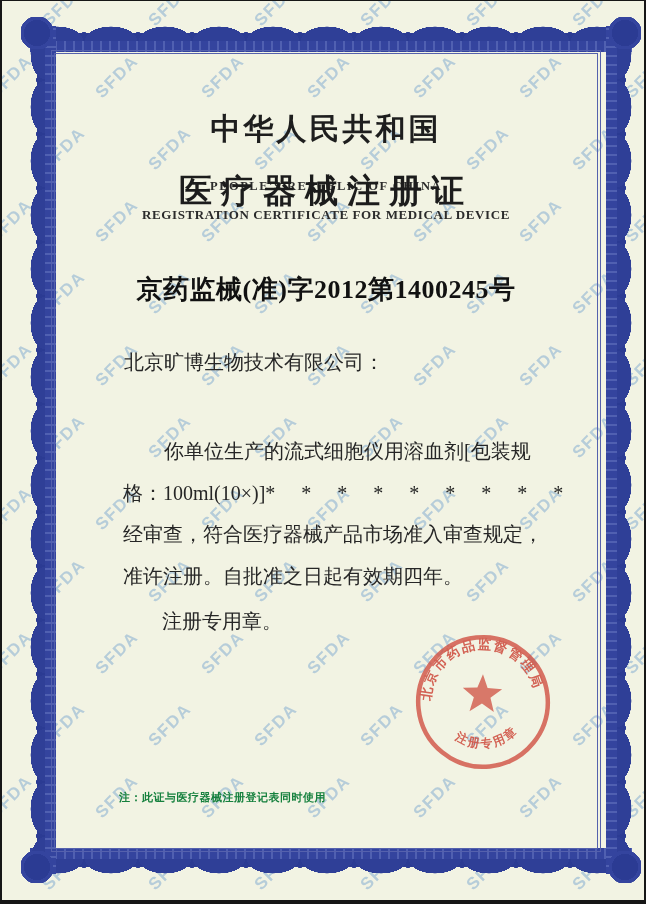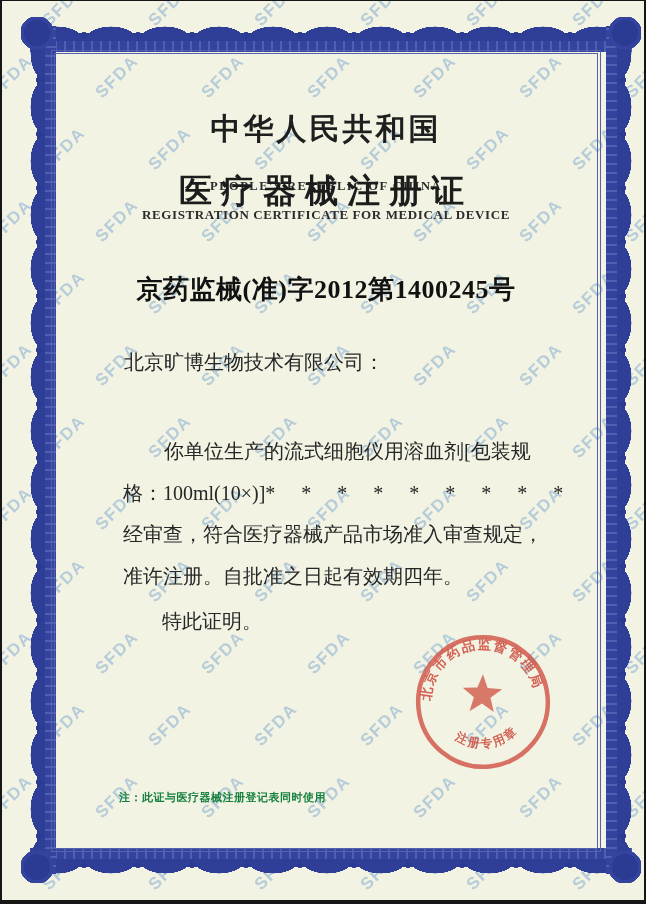--- a/index.html
+++ b/index.html
@@ -198,21 +198,21 @@
 
     <div class="addressee">北京旷博生物技术有限公司：</div>
 
     <div class="body-text">
       <div class="ln indent">你单位生产的流式细胞仪用溶血剂[包装规</div>
       <div class="ln">格：100ml(10×)]* * * * * * * * *</div>
       <div class="ln">经审查，符合医疗器械产品市场准入审查规定，</div>
       <div class="ln">准许注册。自批准之日起有效期四年。</div>
     </div>
 
-    <div class="attestation">特此证明。</div>
+    <div class="attestation">注册专用章。</div>
 
     <svg class="seal" viewBox="0 0 160 160">
       <defs>
         <path id="sealArcTop" d="M 23,68 A 58,58 0 0 1 137,68"></path>
         <path id="sealArcBottom" d="M 34,104 A 53,53 0 0 0 126,104"></path>
       </defs>
       <circle cx="80" cy="80" r="72" fill="none" stroke="#cf4f41" stroke-width="5" opacity="0.9"></circle>
       <path opacity="0.85" fill="#cf4f41" transform="rotate(8 80 72)" d="M80,49 L85.7,64.15 L101.87,64.89 L89.22,75 L93.52,90.61 L80,81.7 L66.48,90.61 L70.78,75 L58.13,64.89 L74.3,64.15 Z"></path>
       <text class="ring-text" text-anchor="middle">
         <textPath href="#sealArcTop" startOffset="50%">北京市药品监督管理局</textPath>

